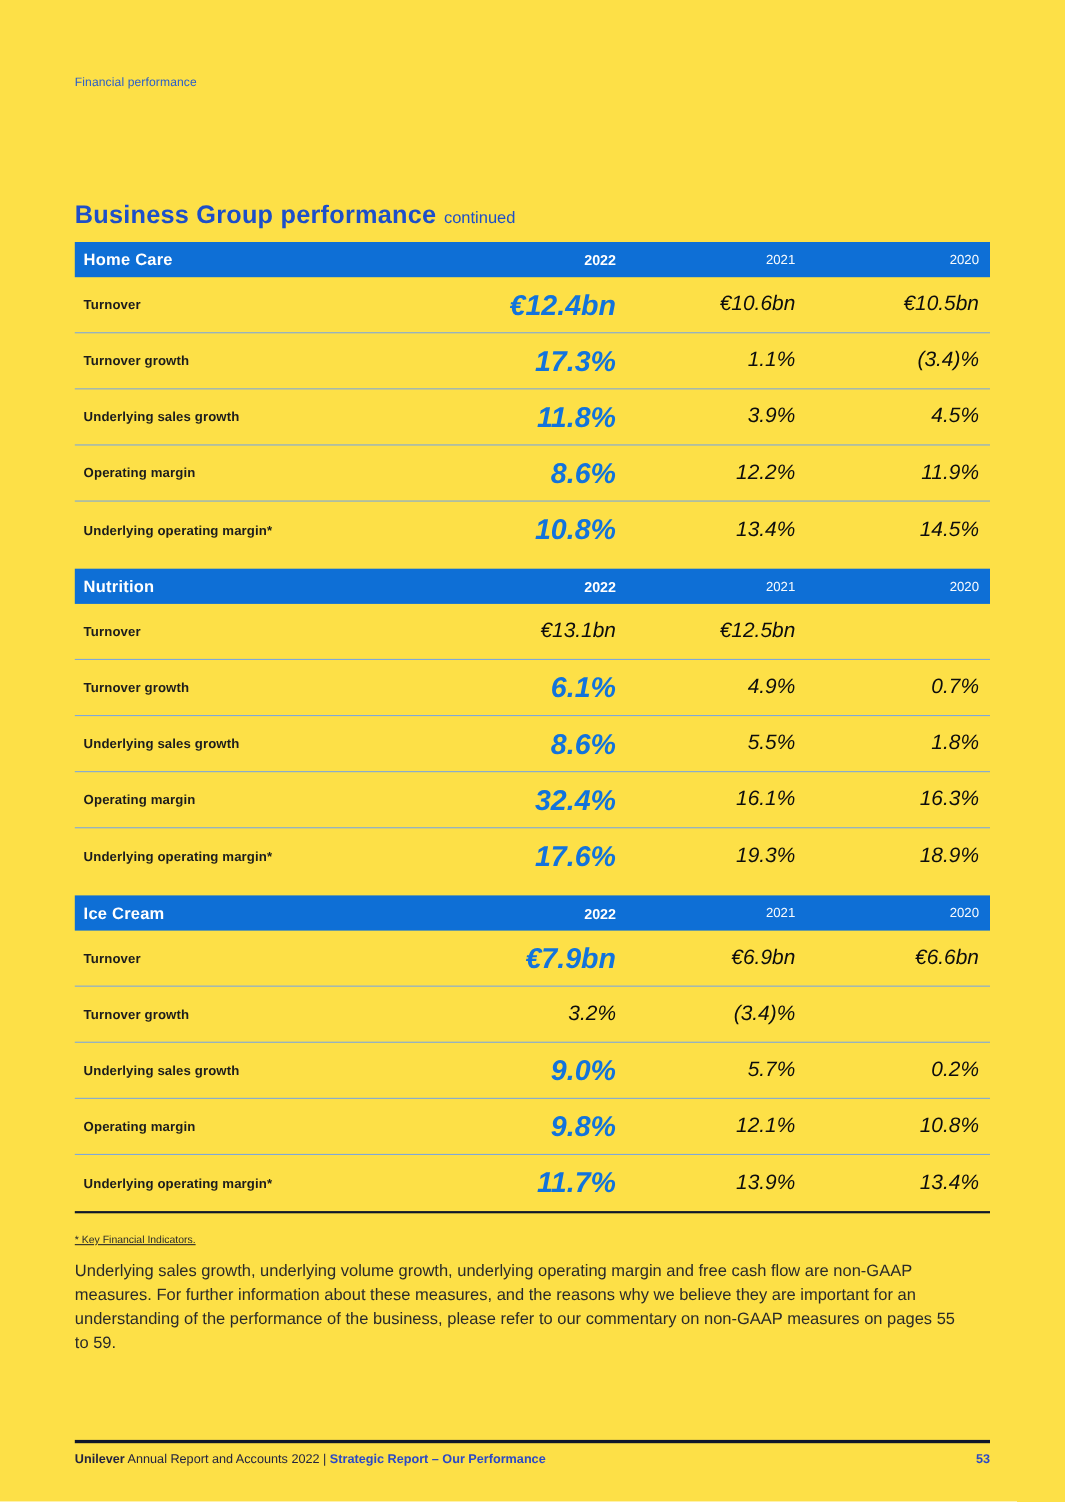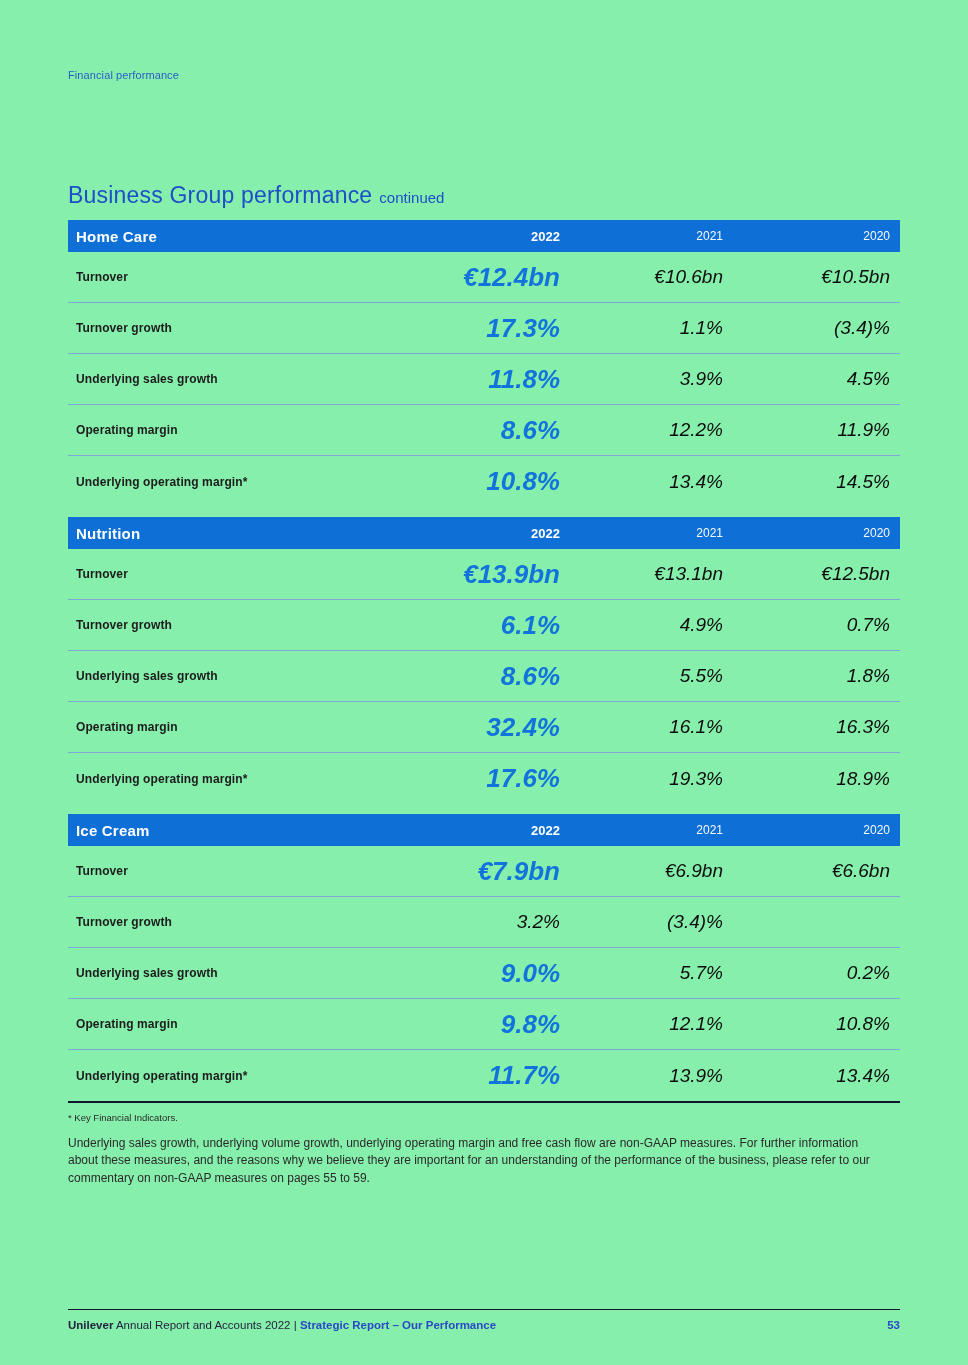--- a/index.html
+++ b/index.html
@@ -1,37 +1,37 @@
 <!DOCTYPE html>
 <html><head>
 <meta charset="utf-8">
 <style>
   * { margin:0; padding:0; box-sizing:border-box; }
   html,body { background:#ffffff; }
   .page {
     position:relative;
     width:968px; height:1365px;
-    background:#86efac;
+    background:#fde047;
     font-family:"Liberation Sans", sans-serif;
     overflow:hidden;
     margin:0 auto;
   }
   .content { padding:0 68px; }
 
   .eyebrow {
     padding-top:69px;
     font-size:11px;
     color:#2a5ec9;
     letter-spacing:0.1px;
   }
 
   .title-block { margin-top:101px; display:flex; align-items:baseline; }
   .title {
     font-size:23px;
-    font-weight:400;
+    font-weight:700;
     color:#1d4fc9;
     letter-spacing:0.2px;
     text-align:center;
   }
   .title-suffix {
     font-size:15px;
     font-weight:400;
     color:#1d4fc9;
     margin-left:7px;
   }
@@ -60,34 +60,34 @@
     padding:0 10px 0 8px;
     border-bottom:1px solid #7fa8d9;
   }
   .bg-table .row:last-child { border-bottom:none; }
   .bg-table.last { border-bottom:2px solid #0f172a; }
 
   .row-label { font-size:12px; font-weight:700; color:#1c1c1c; letter-spacing:0.1px; }
   .val { text-align:right; font-size:19px; font-weight:400; color:#0d0d0d;font-style:italic; }
   .val.v2022 { font-size:26px; font-weight:700; color:#1273dc; }
 
-  .fn-kfi { margin-top:9px; font-size:9.5px; color:#2a2a2a; }
+  .fn-kfi { margin-top:19px; font-size:9.5px; color:#2a2a2a;text-decoration:underline; }
   .fn-gaap {
     margin-top:12px;
-    font-size:12px;
+    font-size:15px;
     line-height:1.45;
     color:#2a2a2a;
     max-width:808px;
   }
 
   .footer {
     position:absolute;
     left:68px; right:68px;
     top:1309px;
-    border-top:1px solid #0f172a;
+    border-top:3px solid #0f172a;
     padding-top:9px;
     display:flex;
     align-items:baseline;
     font-size:11.5px;
     color:#23233f;
   }
   .footer .brand { font-weight:700; }
   .footer .report { font-weight:400; white-space:pre; }
   .footer .section { font-weight:700; color:#2b49c6; }
   .footer .page-num { margin-left:auto; font-weight:700; color:#2b49c6; }
@@ -146,21 +146,20 @@
 
     <section class="bg-table">
       <div class="bar">
         <span class="bar-name">Nutrition</span>
         <span class="bar-year y2022">2022</span>
         <span class="bar-year">2021</span>
         <span class="bar-year">2020</span>
       </div>
       <div class="row">
         <span class="row-label">Turnover</span>
-        <span class="val v2022">€13.9bn</span>
         <span class="val">€13.1bn</span>
         <span class="val">€12.5bn</span>
       </div>
       <div class="row">
         <span class="row-label">Turnover growth</span>
         <span class="val v2022">6.1%</span>
         <span class="val">4.9%</span>
         <span class="val">0.7%</span>
       </div>
       <div class="row">

